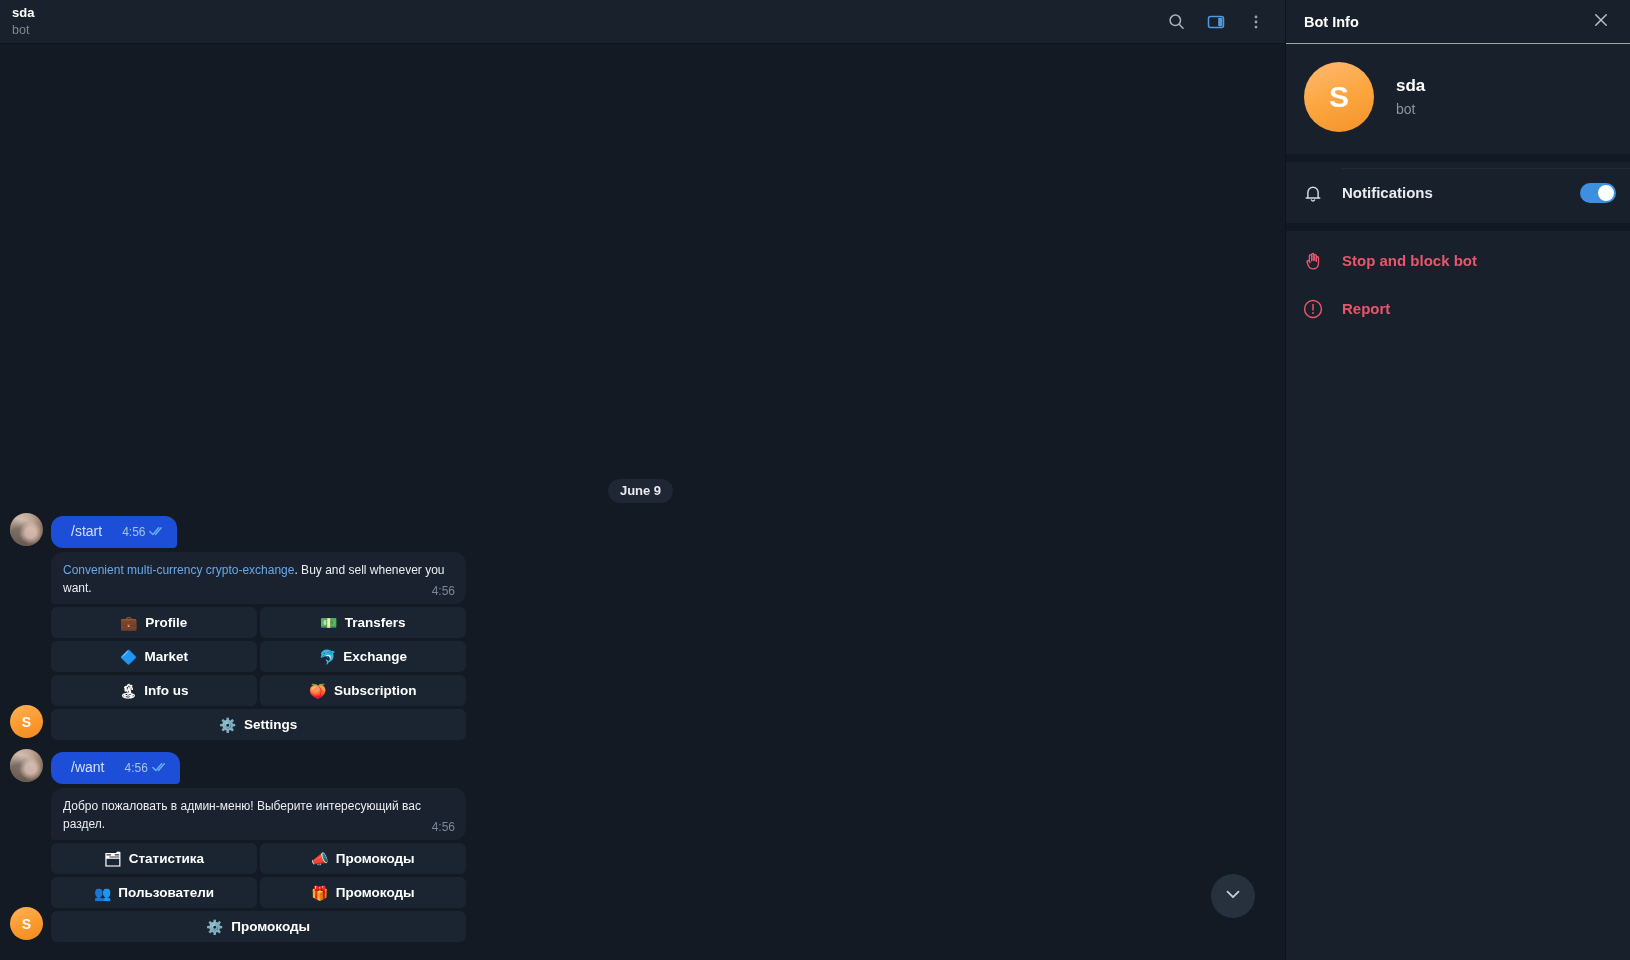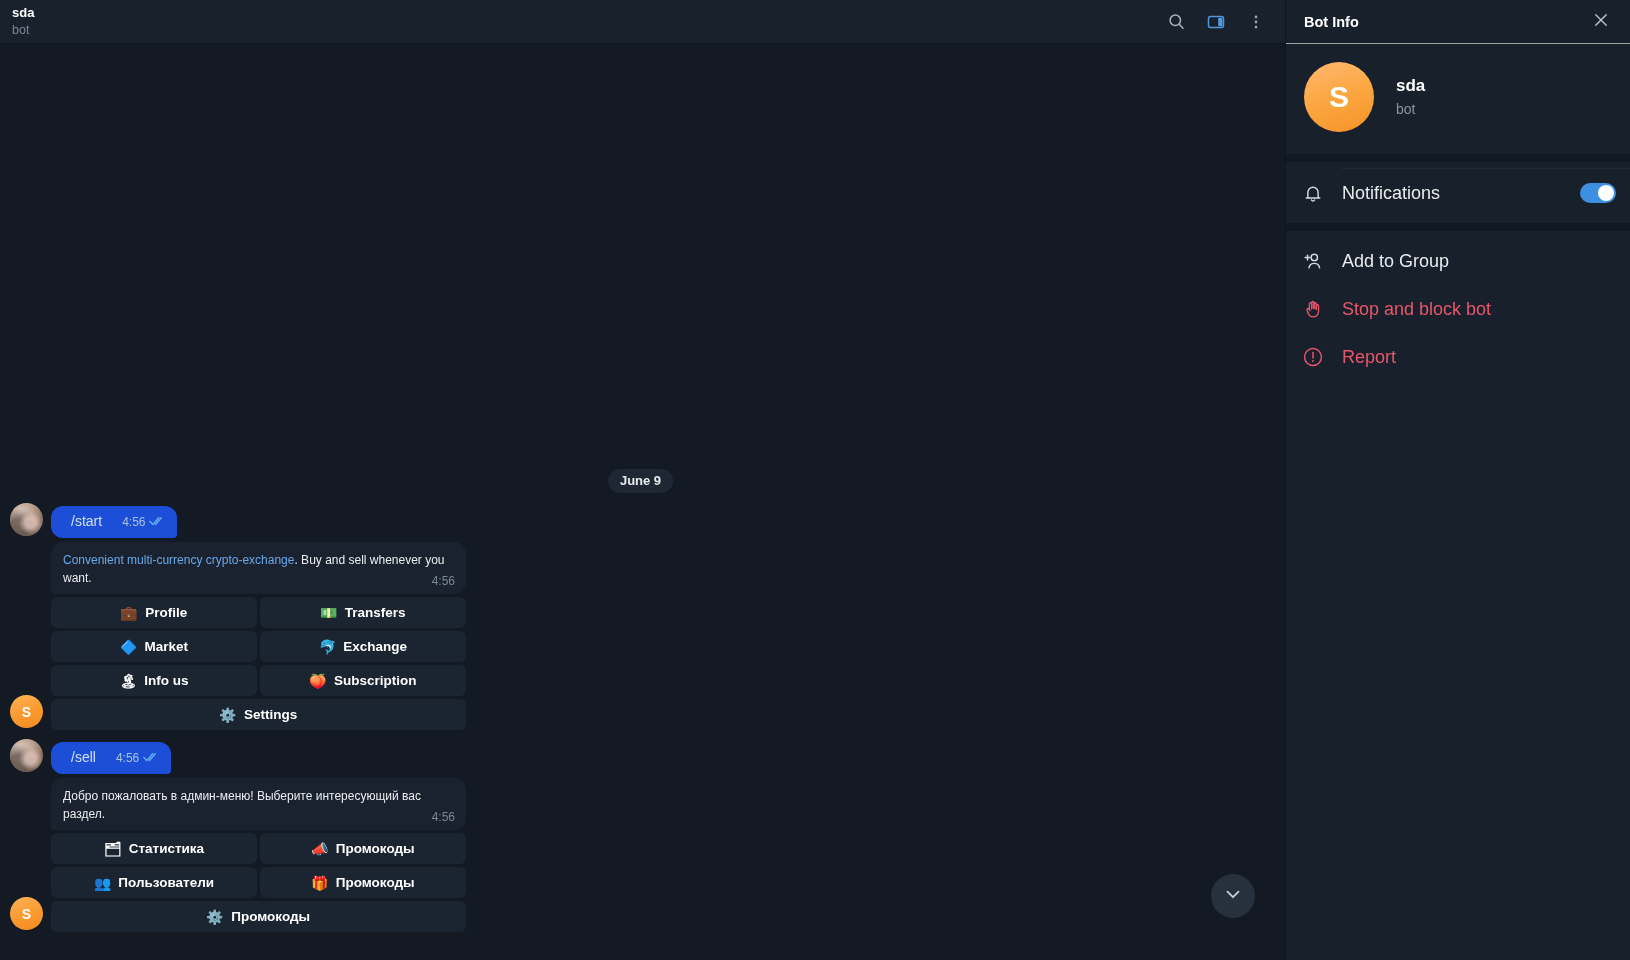--- a/index.html
+++ b/index.html
@@ -37,21 +37,21 @@
     cursor: pointer;
   }
   .hbtn svg { display: block; }
 
   .chat-body {
     position: relative; flex: 1;
     overflow: hidden;
     padding: 0 0 8px 0;
   }
   .messages {
-    position: absolute; left: 0; right: 0; bottom: 14px;
+    position: absolute; left: 0; right: 0; bottom: 4px;
     padding: 0 14px 10px 10px;
     display: flex; flex-direction: column;
   }
 
   .date-pill-row { display: flex; justify-content: center; margin-bottom: 10px; }
   .date-pill {
     background: #1e2733; color: #e8eaed;
     font-size: 13px; font-weight: bold;
     padding: 5px 12px; border-radius: 13px;
     line-height: 14px;
@@ -168,21 +168,21 @@
   .row {
     display: flex; align-items: center;
     min-height: 48px;
     padding: 5px 14px 5px 16px;
     cursor: pointer; position: relative;
   }
   .row .ico { width: 40px; flex: 0 0 40px; display: flex; align-items: center; justify-content: flex-start; }
   .row .body { flex: 1; display: flex; flex-direction: column; }
   .row-primary { font-size: 14px; color: #6aa8e8; line-height: 18px; }
   .row-secondary { font-size: 13px; color: #7d8893; line-height: 17px; margin-top: 2px; }
-  .row-label { font-size: 18px; color: #e9ecef; line-height: 18px; }
+  .row-label { font-size: 15px; color: #e9ecef; line-height: 18px; font-weight: bold; }
   .row-label.danger { color: #e8566b; }
   .copy-btn { width: 28px; height: 28px; display: flex; align-items: center; justify-content: center; cursor: pointer; }
   .divider-inset { height: 1px; background: #222c38; margin-left: 56px; }
 
   .toggle {
     width: 36px; height: 20px; border-radius: 10px;
     background: #3d8fe0; position: relative; cursor: pointer;
   }
   .toggle .knob {
     position: absolute; top: 2px; right: 2px;
@@ -299,21 +299,21 @@
                   <span>Settings</span>
                 </div>
               </div>
             </div>
           </div>
         </div>
 
         <div class="msg-row" style="margin-top:5px;">
           <div class="avatar photo"></div>
           <div class="bubble-out">
-            <span class="txt">/sell</span>
+            <span class="txt">/want</span>
             <span class="meta">
               <span class="time">4:56</span>
               <span class="ticks">
                 <svg width="17" height="12" viewBox="0 0 20 12" fill="none" stroke="#62b0f0" stroke-width="1.7" stroke-linecap="round" stroke-linejoin="round">
                   <polyline points="1,6.6 4.6,10.2 11.4,2.2"></polyline>
                   <polyline points="7.6,10.2 14.4,2.2"></polyline>
                 </svg>
               </span>
             </span>
           </div>
@@ -406,33 +406,20 @@
         </div>
         <div class="toggle">
           <div class="knob"></div>
         </div>
       </div>
     </div>
 
     <div class="section plain">
       <div class="row">
         <div class="ico">
-          <svg width="22" height="22" viewBox="0 0 24 24" fill="none" stroke="#d3dae1" stroke-width="1.6" stroke-linecap="round">
-            <circle cx="13.4" cy="8.1" r="3.5"></circle>
-            <path d="M7.6 19.4 a5.9 5.9 0 0 1 11.6 0"></path>
-            <line x1="3.4" y1="8.2" x2="8.6" y2="8.2"></line>
-            <line x1="6" y1="5.6" x2="6" y2="10.8"></line>
-          </svg>
-        </div>
-        <div class="body">
-          <div class="row-label">Add to Group</div>
-        </div>
-      </div>
-      <div class="row">
-        <div class="ico">
           <svg width="22" height="22" viewBox="0 0 24 24" fill="none" stroke="#e8566b" stroke-width="1.5" stroke-linecap="round" stroke-linejoin="round">
             <path d="M8.1 12.6 V6.3 a1.25 1.25 0 0 1 2.5 0 v5.4"></path>
             <path d="M10.6 11.3 V5.1 a1.25 1.25 0 0 1 2.5 0 v6.2"></path>
             <path d="M13.1 11.4 V6.4 a1.25 1.25 0 0 1 2.5 0 v5.6"></path>
             <path d="M15.6 12.4 V8.6 a1.2 1.2 0 0 1 2.4 0 v5.6 c0 3.6 -2.4 6.4 -5.8 6.4 c-3.1 0 -4.6 -1.8 -5.4 -4 l-1.2 -3.3 a1.3 1.3 0 0 1 2.3 -1.2 l0.9 1.6"></path>
           </svg>
         </div>
         <div class="body">
           <div class="row-label danger">Stop and block bot</div>
         </div>

